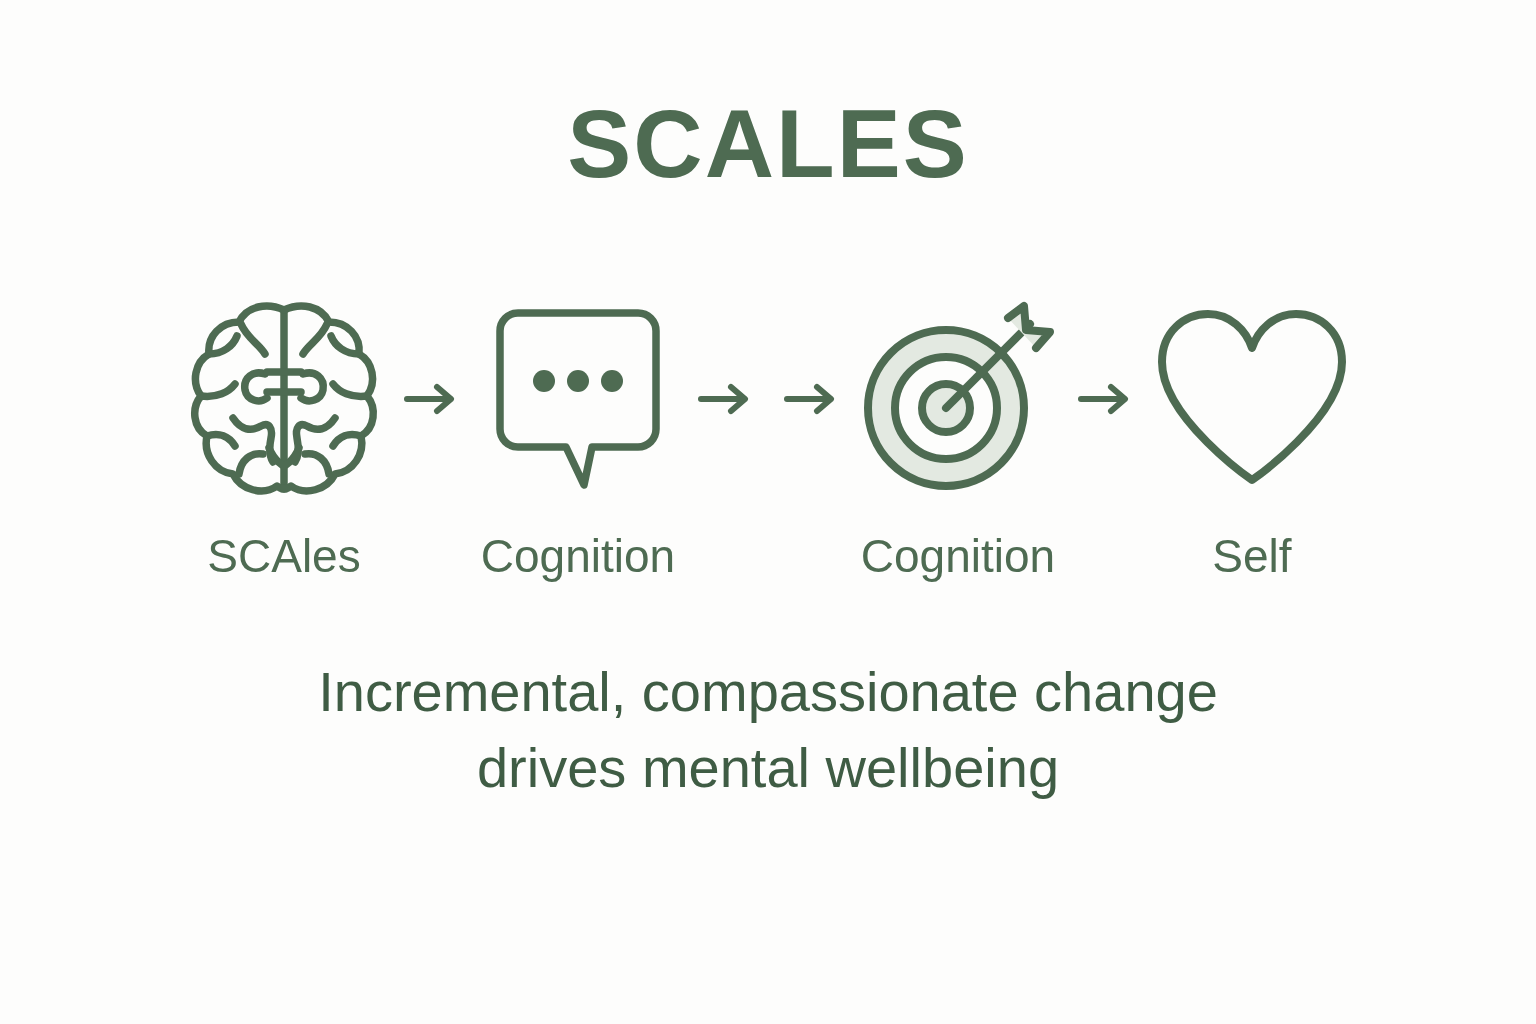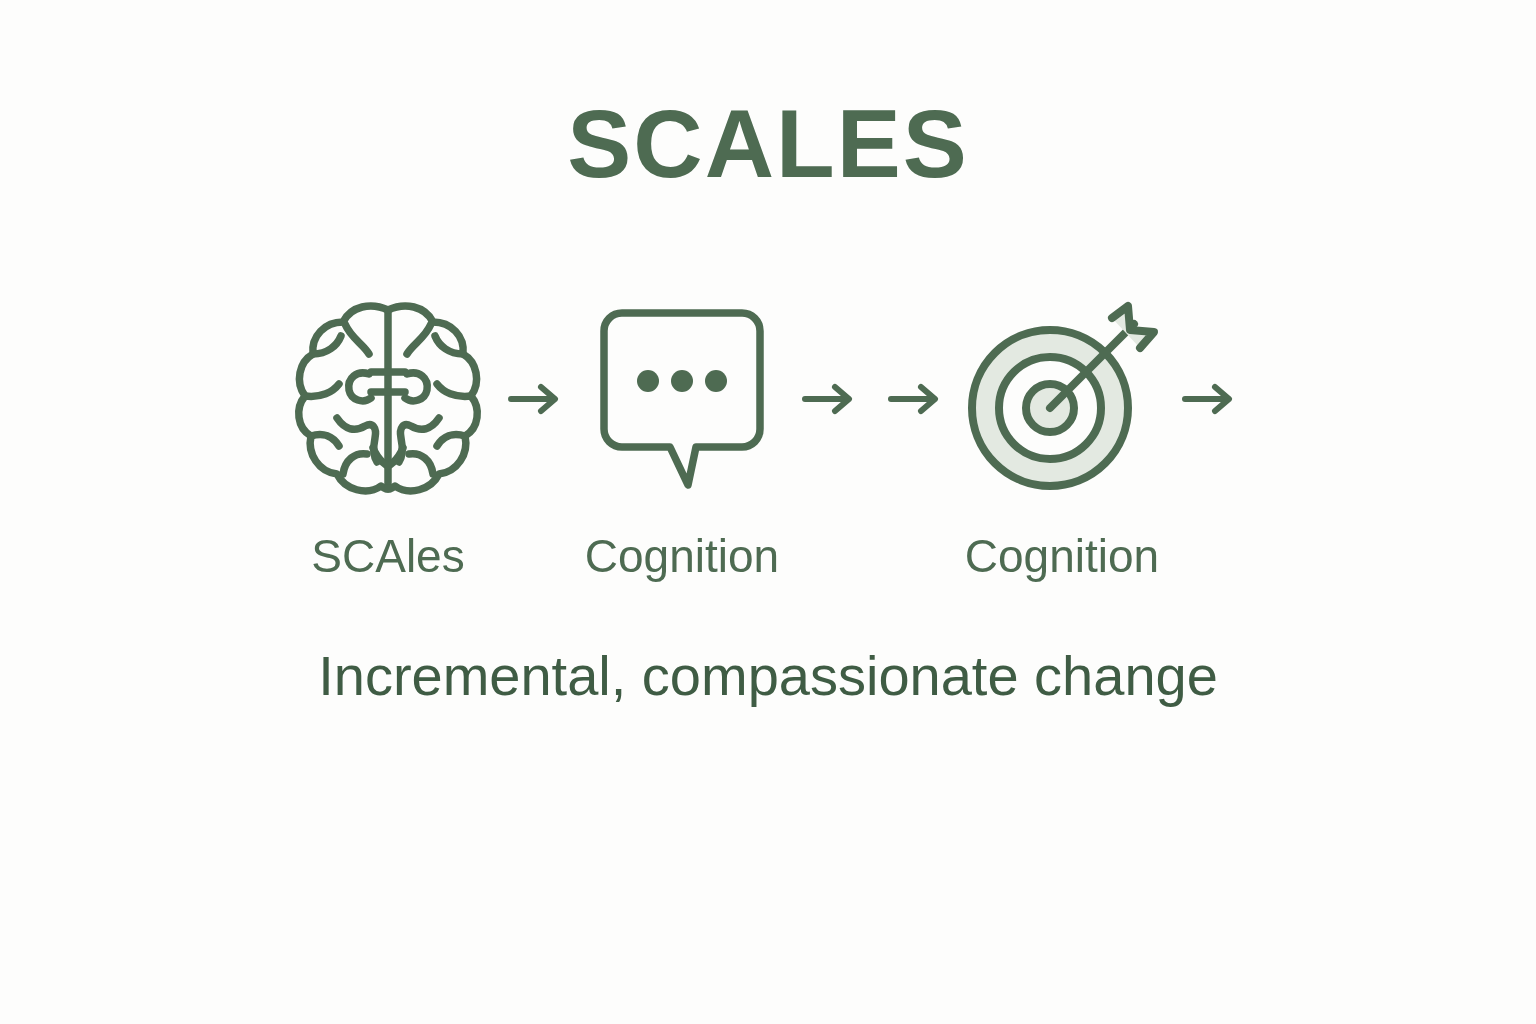--- a/index.html
+++ b/index.html
@@ -76,21 +76,21 @@
     width: 86px;
     height: 218px;
     display: flex;
     align-items: center;
     justify-content: center;
   }
   .connector svg { display: block; }
 
   
   .tagline {
-    margin-top: 58px;
+    margin-top: 74px;
     font-family: "Liberation Sans", sans-serif;
     font-weight: 400;
     font-size: 56px;
     line-height: 1.35;
     color: #3f5c44;
     text-align: center;
     max-width: 1100px;
     user-select: none;
   }
   .tagline .line { display: block; }
@@ -192,20 +192,30 @@
       <div class="step-label">Cognition</div>
     </div>
 
     <div class="connector">
       <svg width="54" height="40" viewBox="0 0 54 40" fill="none" stroke="#4e6b52" stroke-width="6" stroke-linecap="round" stroke-linejoin="round">
         <path d="M3 20 H46"></path>
         <path d="M33 8 L47 20 L33 32"></path>
       </svg>
     </div>
 
+    <div class="step">
+      <div class="icon-box">
+        <svg width="200" height="186" viewBox="0 0 200 186" fill="none" stroke="#4e6b52" stroke-width="8" stroke-linecap="round" stroke-linejoin="round">
+          <path d="M100 174 C100 174 10 112 10 56 C10 26 32 8 56 8 C78 8 94 24 100 42
+                   C106 24 122 8 144 8 C168 8 190 26 190 56 C190 112 100 174 100 174 Z"></path>
+        </svg>
+      </div>
+      <div class="step-label">Self</div>
+    </div>
 
   </div>
 
   <div class="tagline">
     <span class="line">Incremental, compassionate change</span>
+    <span class="line">drives mental wellbeing</span>
   </div>
 
 </div>
 
 </body></html>

